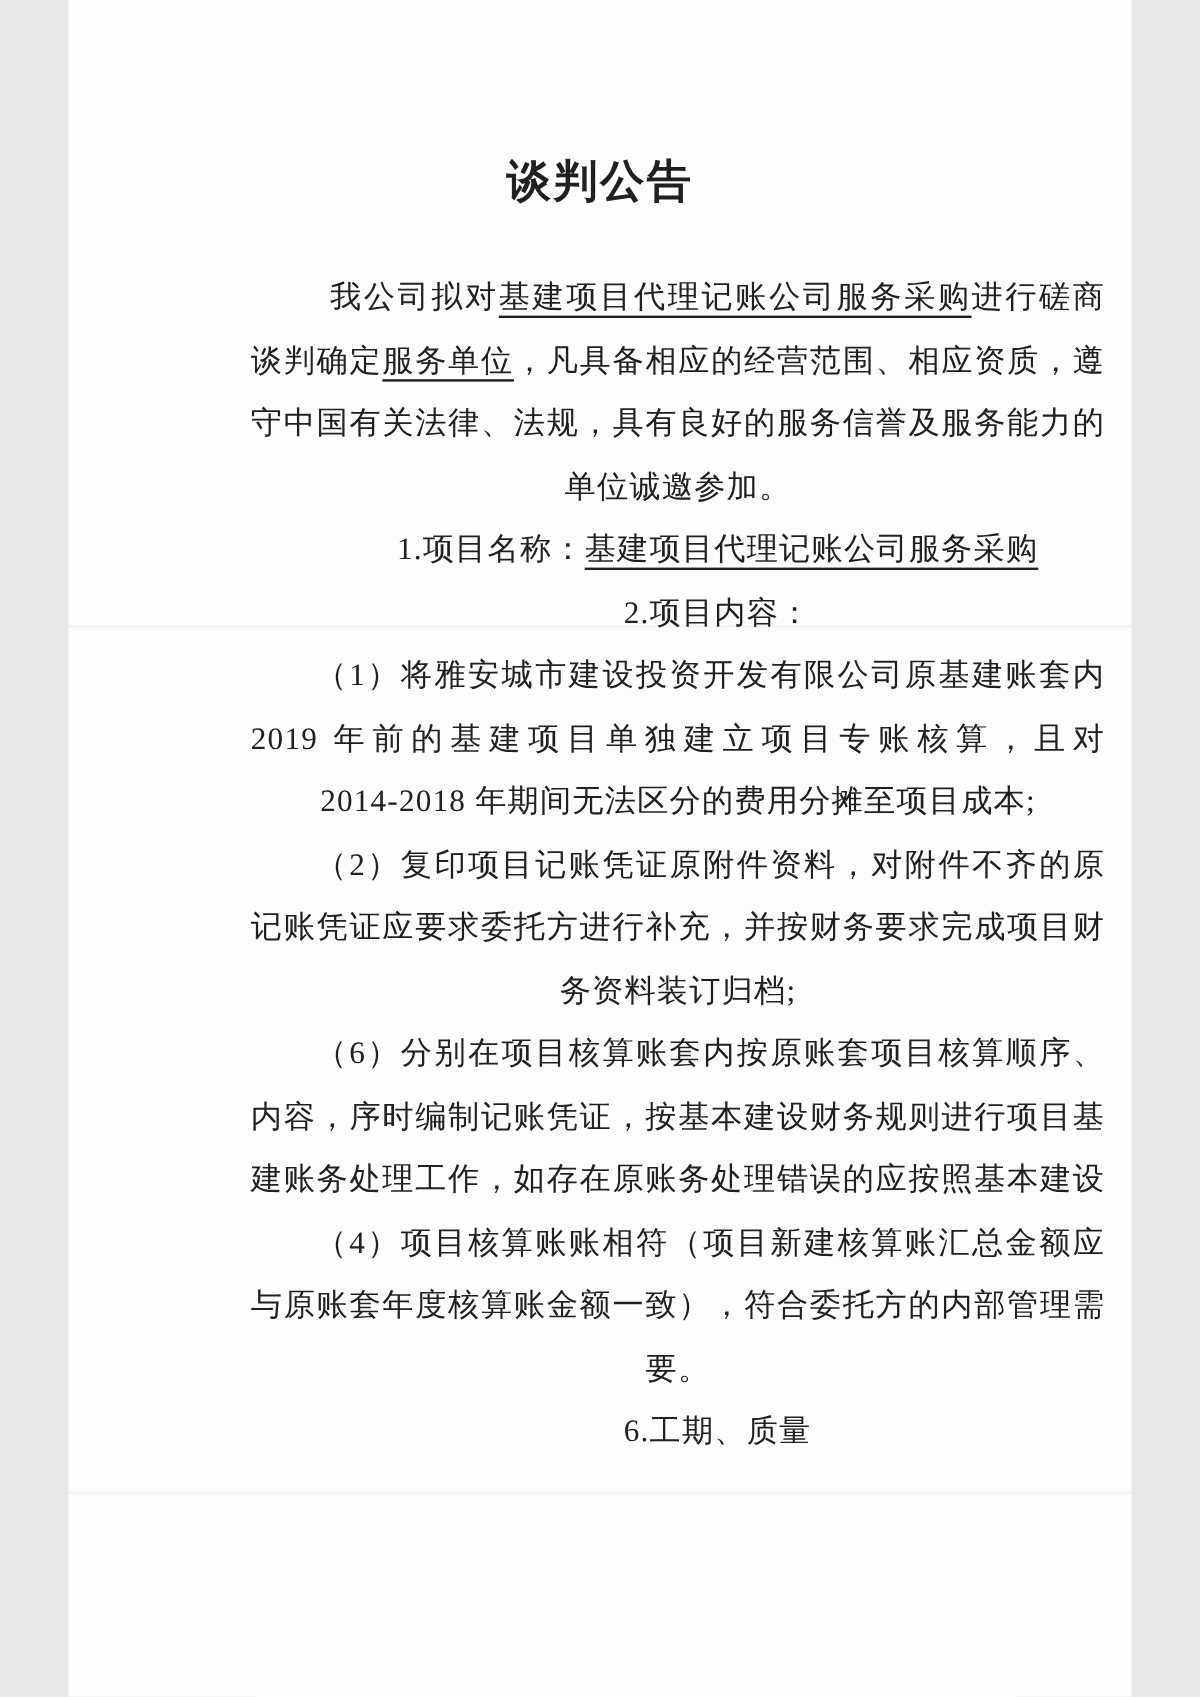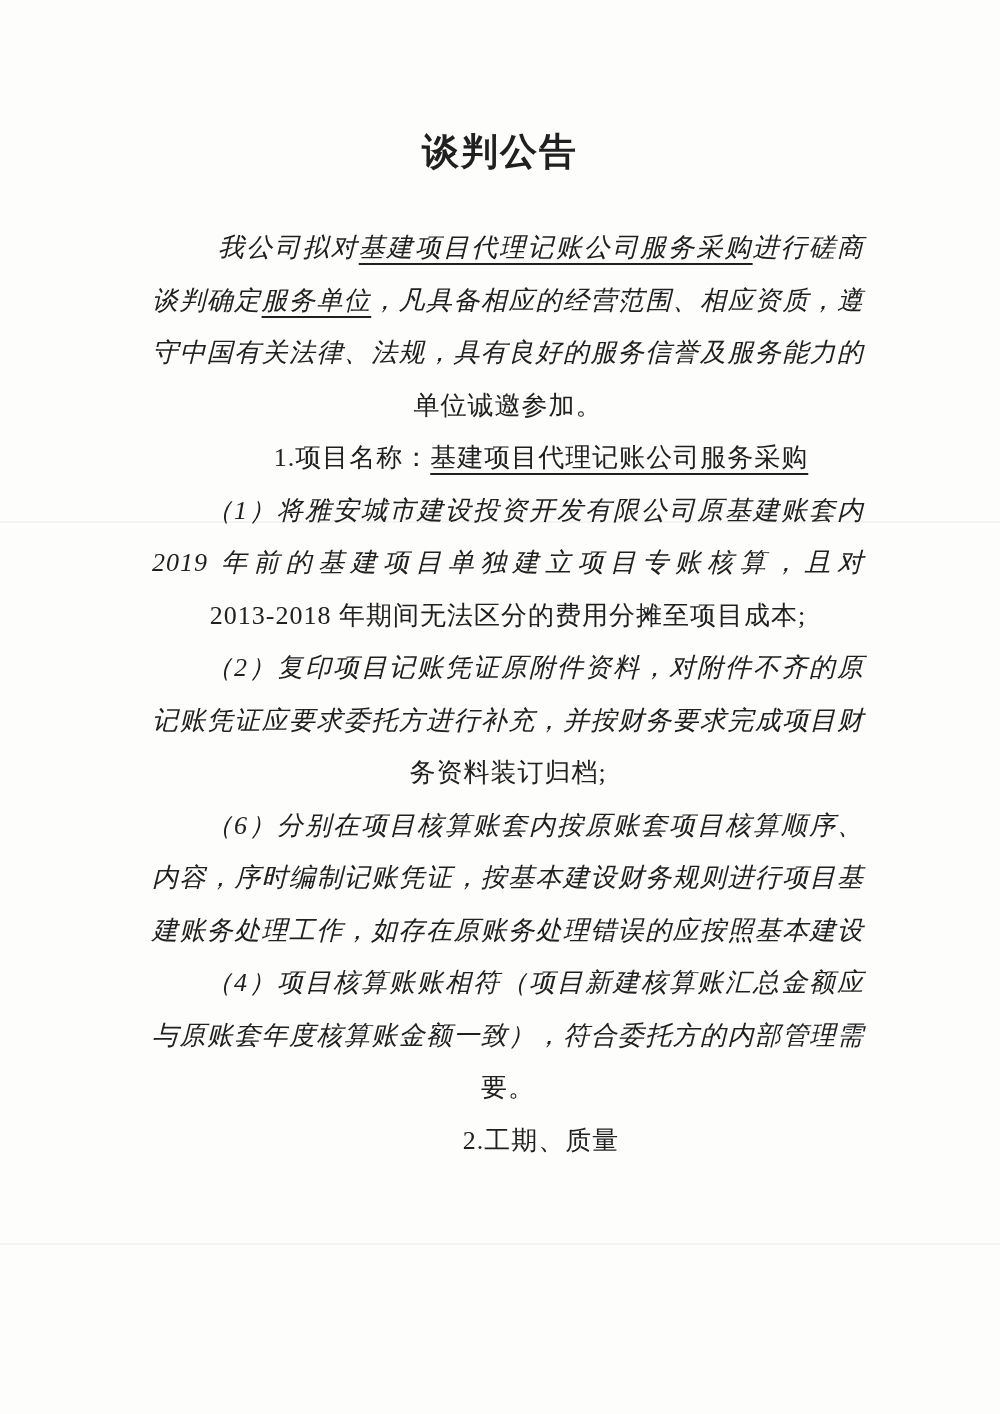--- a/index.html
+++ b/index.html
@@ -2,21 +2,21 @@
 <html><head>
 <meta charset="utf-8">
 <style>
   html, body {
     margin: 0;
     padding: 0;
     background: #e8e8e8;
   }
   .page {
     position: relative;
-    width: 1000px;
+    width: 886px;
     height: 1414px;
     margin: 0 auto;
     background: #fdfdfc;
     color: #202020;
     font-family: "Liberation Serif", "DejaVu Serif", serif;
     overflow: hidden;
   }
   
   .scan-streak {
     position: absolute;
@@ -53,21 +53,20 @@
     height: 52.5px;
     line-height: 52.5px;
     box-sizing: border-box;
     width: 100%;
     text-align: center;
   }
   
   .fill {
     text-align: justify;
     text-align-last: justify;
-    font-style: italic;
   }
   
   .ind { padding-left: 66px; }
   
   .indp { padding-left: 54px; }
 
   .u {
     text-decoration: underline;
     text-underline-offset: 7px;
     text-decoration-thickness: 1.5px;
@@ -88,33 +87,34 @@
     <div class="ln ind fill"><span>我公司拟对</span><span class="u">基建项目代理记账公司服务采购</span><span>进行磋商</span></div>
 
     <div class="ln fill"><span>谈判确定</span><span class="u">服务单位</span><span>，凡具备相应的经营范围、相应资质，遵</span></div>
 
     <div class="ln fill"><span>守中国有关法律、法规，具有良好的服务信誉及服务能力的</span></div>
 
     <div class="ln"><span>单位诚邀参加。</span></div>
 
     <div class="ln ind"><span>1.项目名称：</span><span class="u">基建项目代理记账公司服务采购</span></div>
 
+    <div class="ln ind"><span>2.项目内容：</span></div>
 
     <div class="ln indp fill"><span>（1）将雅安城市建设投资开发有限公司原基建账套内</span></div>
     <div class="ln fill"><span>2019 年前的基建项目单独建立项目专账核算，且对</span></div>
-    <div class="ln"><span>2013-2018 年期间无法区分的费用分摊至项目成本;</span></div>
+    <div class="ln"><span>2014-2018 年期间无法区分的费用分摊至项目成本;</span></div>
 
     <div class="ln indp fill"><span>（2）复印项目记账凭证原附件资料，对附件不齐的原</span></div>
     <div class="ln fill"><span>记账凭证应要求委托方进行补充，并按财务要求完成项目财</span></div>
     <div class="ln"><span>务资料装订归档;</span></div>
 
     <div class="ln indp fill"><span>（6）分别在项目核算账套内按原账套项目核算顺序、</span></div>
     <div class="ln fill"><span>内容，序时编制记账凭证，按基本建设财务规则进行项目基</span></div>
     <div class="ln fill"><span>建账务处理工作，如存在原账务处理错误的应按照基本建设</span></div>
 
     <div class="ln indp fill"><span>（4）项目核算账账相符（项目新建核算账汇总金额应</span></div>
     <div class="ln fill"><span>与原账套年度核算账金额一致），符合委托方的内部管理需</span></div>
     <div class="ln"><span>要。</span></div>
 
-    <div class="ln ind"><span>2.工期、质量</span></div>
+    <div class="ln ind"><span>6.工期、质量</span></div>
 
   </div>
 </div>
 
 </body></html>

